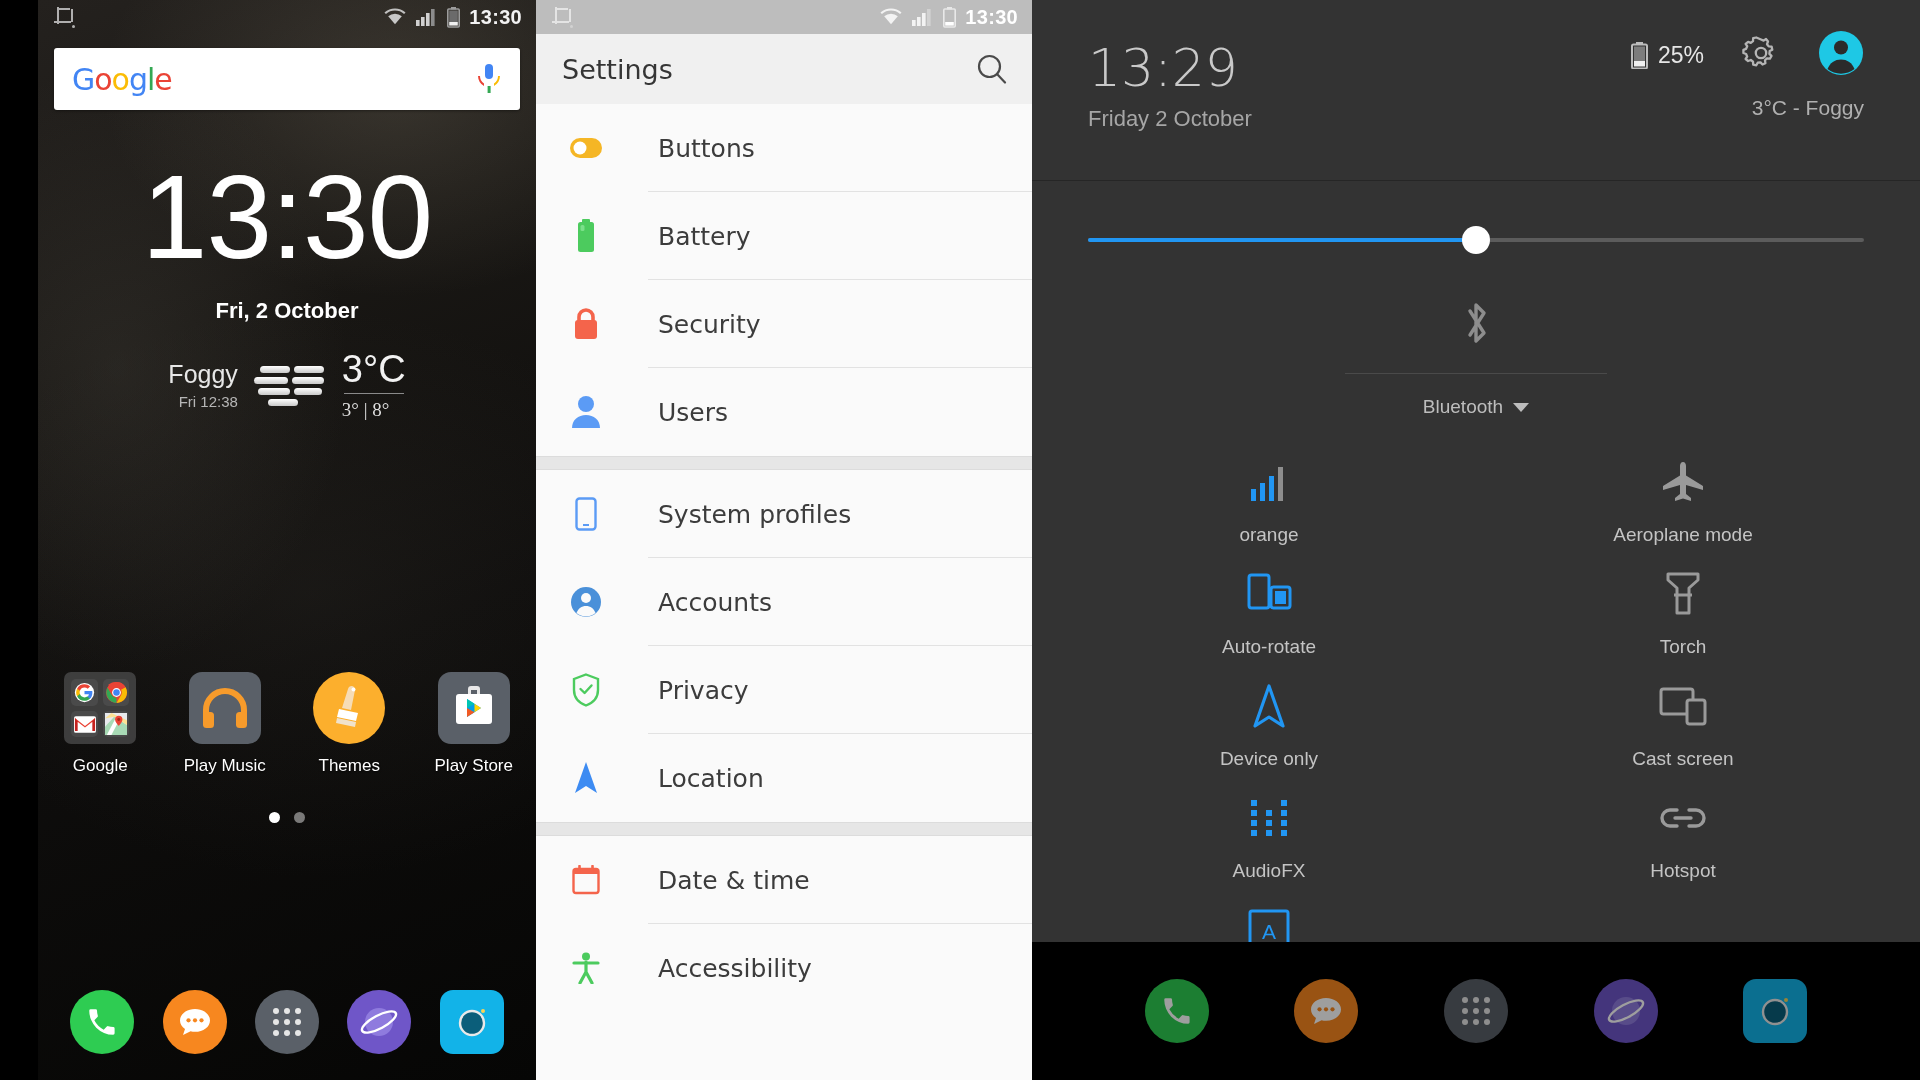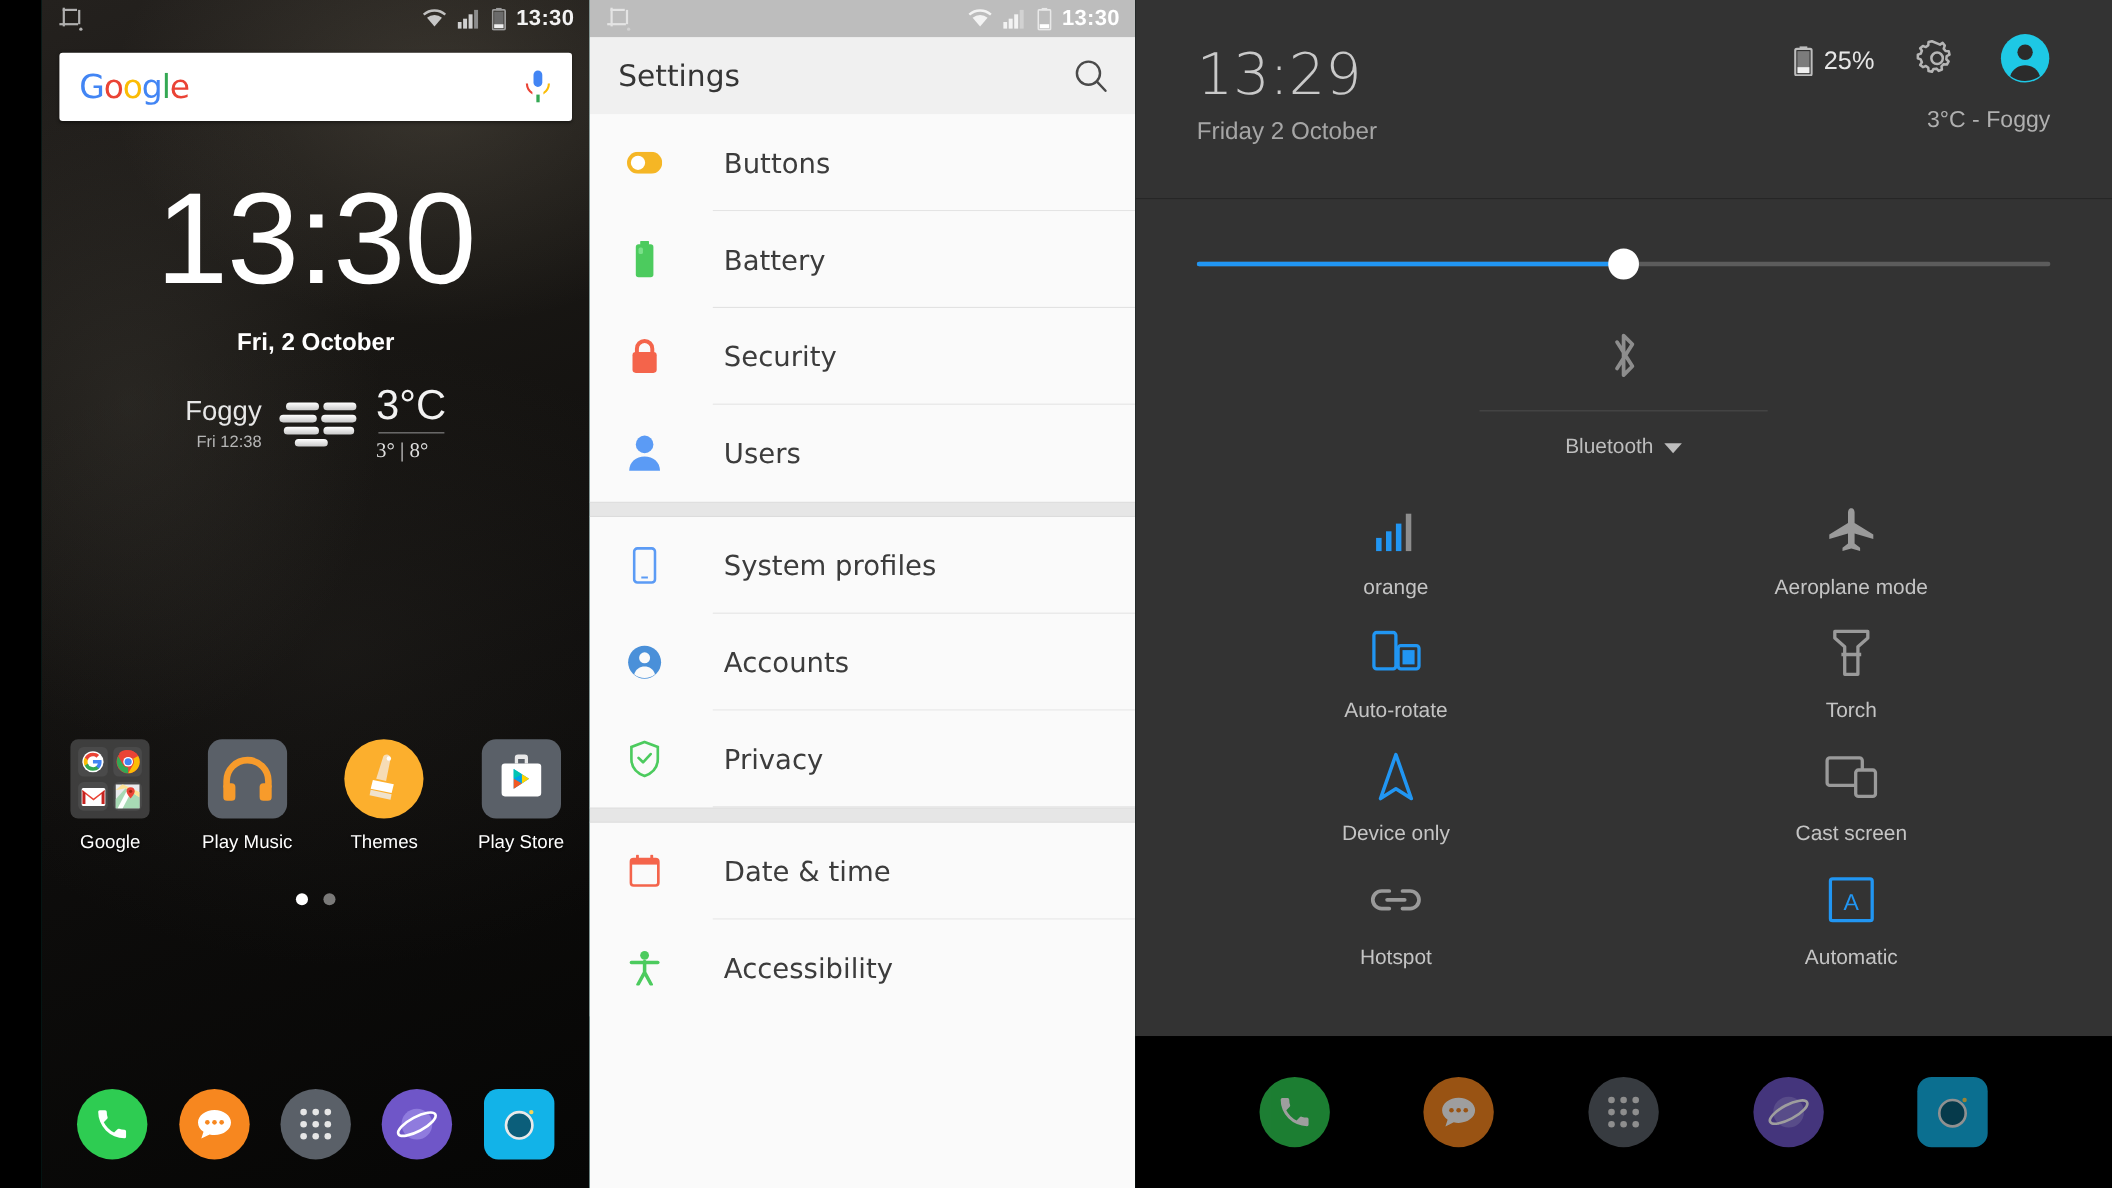--- a/index.html
+++ b/index.html
@@ -1,18 +1,18 @@
 <!DOCTYPE html>
 <html><head>
 <meta charset="utf-8">
 <style>
   * { margin:0; padding:0; box-sizing:border-box; }
   html,body { width:1920px; height:1080px; overflow:hidden; background:#000;
               font-family:"Liberation Sans", sans-serif; }
-  .screen { position:relative; width:1920px; height:1080px; display:flex; background:#0f766e; }
+  .screen { position:relative; width:1920px; height:1080px; display:flex; background:#ffffff; }
 
   
   .gutter { width:38px; height:1080px; background:#000; flex:none; }
 
   
   .panel-home {
     position:relative; width:498px; height:1080px; flex:none; overflow:hidden;
     background:
       radial-gradient(ellipse 420px 300px at 72% 8%, rgba(120,112,96,.30), rgba(0,0,0,0) 70%),
       radial-gradient(ellipse 320px 420px at 16% 34%, rgba(96,92,84,.22), rgba(0,0,0,0) 72%),
@@ -459,20 +459,28 @@
         <div class="si-icon">
           <svg width="28" height="34" viewBox="0 0 28 34">
               <path d="M14 1.5 L26 6 v11 c0 8-5.3 13-12 15.5 C7.3 30 2 25 2 17 V6z" fill="none" stroke="#4CCB5E" stroke-width="2.4"></path>
               <path d="M8.5 16 L12.6 20 L19.5 12.5" fill="none" stroke="#4CCB5E" stroke-width="2.4" stroke-linecap="round" stroke-linejoin="round"></path>
             </svg>
         </div>
         <div class="si-label">Privacy</div>
         <div class="si-rule"></div>
       </div>
 
+      <div class="set-item">
+        <div class="si-icon">
+          <svg width="26" height="34" viewBox="0 0 26 34">
+              <path d="M13 1 L24 32 L13 25 L2 32z" fill="#3D8BF2"></path>
+            </svg>
+        </div>
+        <div class="si-label">Location</div>
+      </div>
 
       <div class="set-sep"></div>
 
       <div class="set-item">
         <div class="si-icon">
           <svg width="28" height="30" viewBox="0 0 28 30">
               <rect x="1.5" y="4" width="25" height="24" rx="2.5" fill="none" stroke="#F4644B" stroke-width="2.4"></rect>
               <rect x="1.5" y="4" width="25" height="5" fill="#F4644B"></rect>
               <line x1="7.5" y1="1" x2="7.5" y2="7" stroke="#F4644B" stroke-width="2.6" stroke-linecap="round"></line>
               <line x1="20.5" y1="1" x2="20.5" y2="7" stroke="#F4644B" stroke-width="2.6" stroke-linecap="round"></line>
@@ -612,20 +620,40 @@
         <div class="qs-tile">
           <div class="qs-tile-icon">
             <svg width="48" height="40" viewBox="0 0 48 40">
               <rect x="2" y="3" width="32" height="25" rx="2.5" fill="none" stroke="#9a9a9a" stroke-width="3"></rect>
               <rect x="28" y="14" width="18" height="24" rx="2.5" fill="#333" stroke="#9a9a9a" stroke-width="3"></rect>
             </svg>
           </div>
           <div class="qs-tile-label">Cast screen</div>
         </div>
 
+        <div class="qs-tile">
+          <div class="qs-tile-icon">
+            <svg width="44" height="44" viewBox="0 0 44 44">
+              <g fill="#2196F3">
+                <rect x="4" y="4" width="6" height="6"></rect>
+                  <rect x="4" y="14" width="6" height="6"></rect>
+                  <rect x="4" y="24" width="6" height="6"></rect>
+                  <rect x="4" y="34" width="6" height="6"></rect>
+                <rect x="19" y="14" width="6" height="6"></rect>
+                  <rect x="19" y="24" width="6" height="6"></rect>
+                  <rect x="19" y="34" width="6" height="6"></rect>
+                <rect x="34" y="4" width="6" height="6"></rect>
+                  <rect x="34" y="14" width="6" height="6"></rect>
+                  <rect x="34" y="24" width="6" height="6"></rect>
+                  <rect x="34" y="34" width="6" height="6"></rect>
+              </g>
+            </svg>
+          </div>
+          <div class="qs-tile-label">AudioFX</div>
+        </div>
 
         <div class="qs-tile">
           <div class="qs-tile-icon">
             <svg width="52" height="34" viewBox="0 0 52 34">
               <path d="M20 9 h-7 a8 8 0 0 0 0 16 h7" fill="none" stroke="#9a9a9a" stroke-width="3.4" stroke-linecap="round"></path>
               <path d="M32 9 h7 a8 8 0 0 1 0 16 h-7" fill="none" stroke="#9a9a9a" stroke-width="3.4" stroke-linecap="round"></path>
               <line x1="18" y1="17" x2="34" y2="17" stroke="#9a9a9a" stroke-width="3.4" stroke-linecap="round"></line>
             </svg>
           </div>
           <div class="qs-tile-label">Hotspot</div>

